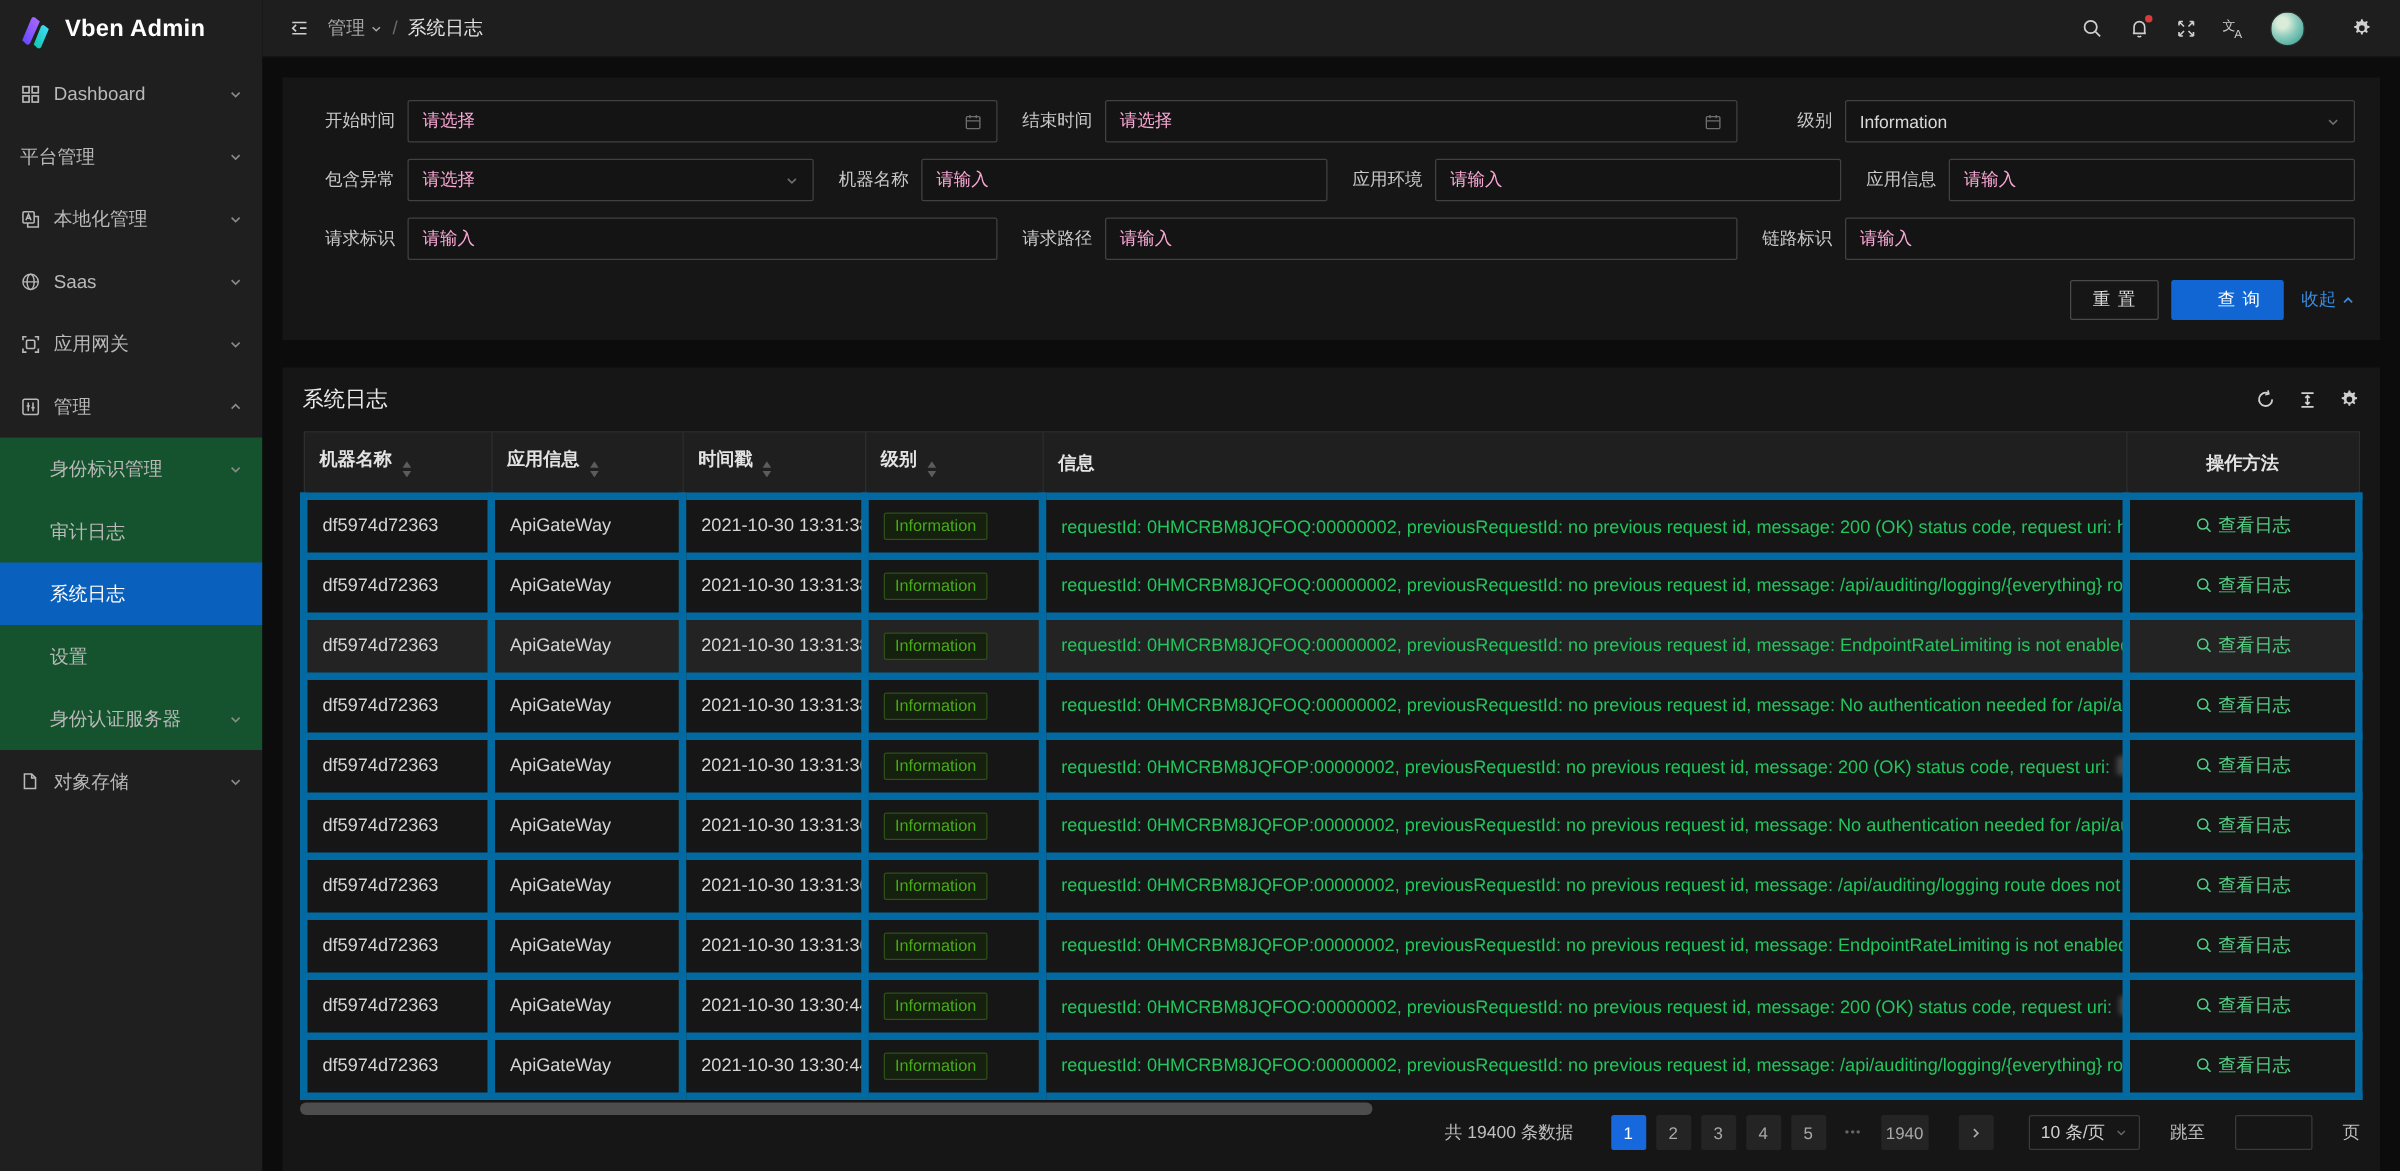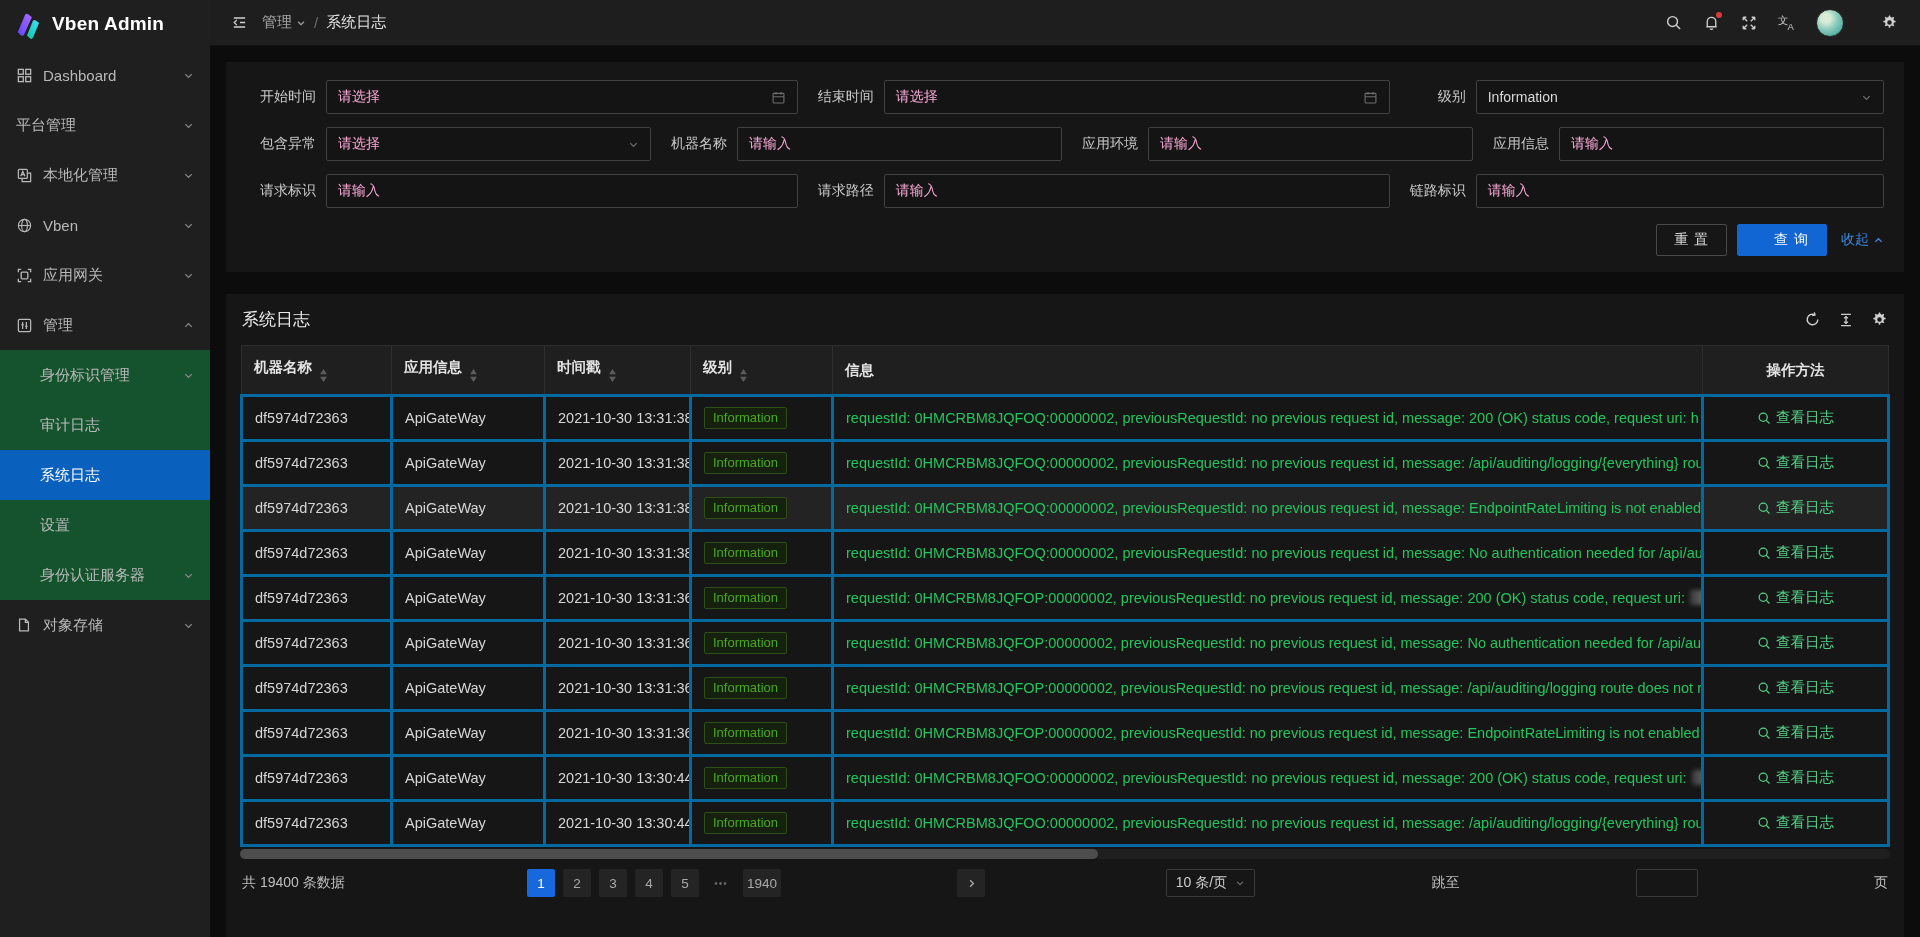--- a/index.html
+++ b/index.html
@@ -63,38 +63,38 @@
   
   .table-card { flex:1; padding:12px 14px 8px; display:flex; flex-direction:column; min-height:0; }
   .tc-head { display:flex; align-items:center; margin:2px 2px 14px; }
   .tc-title { font-size:17px; color:#eaeaea; }
   .tc-tools { margin-left:auto; display:flex; align-items:center; gap:17px; color:#cfcfcf; }
   .tc-tools .hicon { width:auto; height:auto; }
   table.grid { width:100%; border-collapse:collapse; table-layout:fixed; font-size:14.5px; }
   .grid th { background:#1f1f1f; color:#e4e4e4; font-weight:600; text-align:left; padding:12px 12px;
     border:1px solid #2e2e2e; cursor:pointer; }
   .grid th.center, .grid td.center { text-align:center; }
-  .grid td { padding:10px 12px; border:3px solid #0369a1; color:#d6d6d6; white-space:nowrap;
+  .grid td { padding:10px 12px; border:6px solid #0369a1; color:#d6d6d6; white-space:nowrap;
     overflow:hidden; }
   .grid tr.hl td { background:#232323; }
   .sorter { display:inline-flex; flex-direction:column; margin-left:7px; vertical-align:-3px; color:#5c5c5c; }
   .badge { display:inline-block; padding:2px 8px 3px; font-size:13px; border-radius:2px;
     color:#49aa19; border:1px solid #2d5016; background:#15200e; }
   .action-link { color:#55d187; display:inline-flex; align-items:center; gap:5px; cursor:pointer; }
   .msg { color:#22c55e; }
   .redacted { display:inline-block; vertical-align:-2px; width:100px; height:15px; margin-left:5px; border-radius:2px;
     background:linear-gradient(90deg,rgba(170,170,170,.25),rgba(220,220,220,.45) 18%,rgba(140,140,140,.3) 37%,
       rgba(215,215,215,.5) 55%,rgba(150,150,150,.3) 76%,rgba(200,200,200,.4));
     filter:blur(2px); }
 
   .hscroll { height:10px; background:#1f1f1f; border-radius:5px; margin-top:2px; position:relative; }
   .hscroll-thumb { position:absolute; left:0; top:0; height:10px; width:52%; background:#4d4d4d; border-radius:5px; cursor:grab; }
 
   
-  .pager { display:flex; align-items:center; justify-content:space-between; gap:24px; margin:10px 2px 25px; color:#bfbfbf; }
+  .pager { display:flex; align-items:center; justify-content:flex-end; gap:24px; margin:10px 2px 25px; color:#bfbfbf; }
   .pager .total { margin-right:6px; }
   .pbtn { min-width:28px; height:28px; padding:0 4px; background:#242424; border-radius:2px; color:#a9a9a9;
     display:flex; align-items:center; justify-content:center; cursor:pointer; font-size:13.5px; }
   .pbtn.active { background:#1668dc; color:#fff; }
   .pbtn.ellipsis { background:transparent; color:#666; letter-spacing:1px; font-size:10px; }
   .psel { height:28px; border:1px solid #3a3a3a; border-radius:2px; display:flex; align-items:center;
     gap:8px; padding:0 9px; color:#cfcfcf; cursor:pointer; margin-left:4px; }
   .psel .chev { color:#666; display:flex; }
   .jump-input { width:62px; height:28px; border:1px solid #3a3a3a; border-radius:2px; background:transparent; }
 </style>
@@ -164,21 +164,21 @@
           </span>
         </div>
         <div class="menu-item">
           <span class="mi-icon" style="display: flex;">
             <svg viewBox="0 0 18 18" width="17" height="17" fill="none" stroke="currentColor" stroke-width="1.2">
               <circle cx="9" cy="9" r="6.5"></circle>
               <ellipse cx="9" cy="9" rx="3" ry="6.5"></ellipse>
               <path d="M2.5 9h13"></path>
             </svg>
           </span>
-          <span class="mi-label">Vben</span>
+          <span class="mi-label">Saas</span>
           <span class="mi-chev" style="display: flex;">
             <svg viewBox="0 0 12 12" width="11" height="11" fill="none" stroke="currentColor" stroke-width="1.4">
               <path d="M2.5 4.5 6 8l3.5-3.5"></path>
             </svg>
           </span>
         </div>
         <div class="menu-item">
           <span class="mi-icon" style="display: flex;">
             <svg viewBox="0 0 18 18" width="17" height="17" fill="none" stroke="currentColor" stroke-width="1.4">
               <path d="M2.5 5.5v-3h3M12.5 2.5h3v3M15.5 12.5v3h-3M5.5 15.5h-3v-3"></path>

